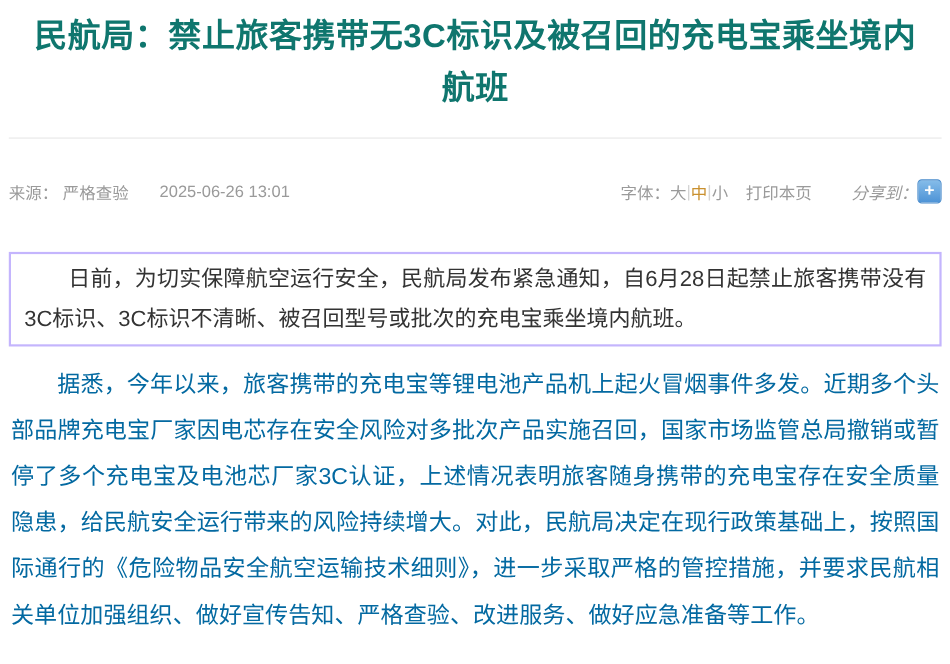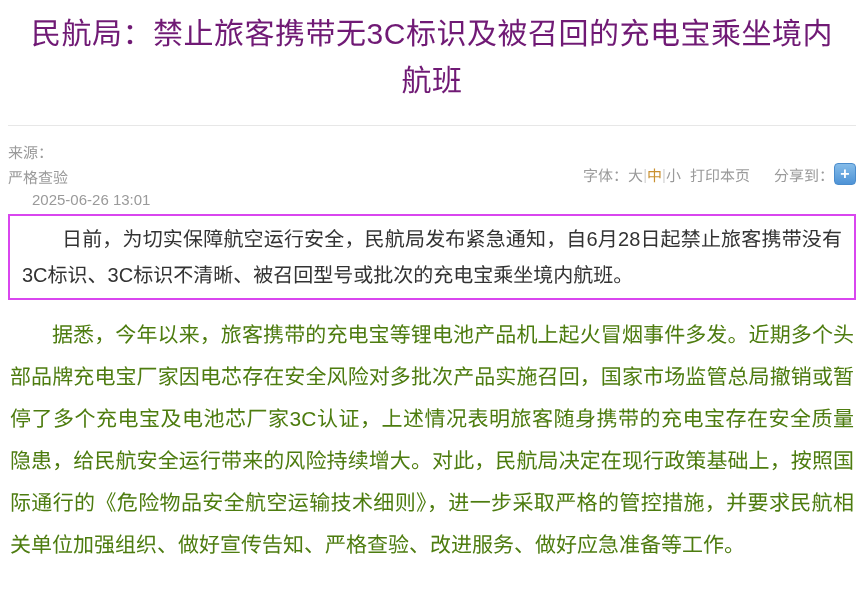--- a/index.html
+++ b/index.html
@@ -7,85 +7,85 @@
     width: 864px; height: 604px;
     background: #ffffff;
     font-family: "Liberation Sans", "DejaVu Sans", sans-serif;
     overflow: hidden;
   }
   .page { width: 864px; height: 604px; padding: 0 8px; }
 
   .title {
     padding: 10px 12px 0 12px;
     font-size: 30px;
-    font-weight: normal;
-    color: #701a75;
+    font-weight: bold;
+    color: #0f766e;
     text-align: center;
     line-height: 47px;
     letter-spacing: 0.5px;
   }
 
   .divider {
     border: none;
     border-top: 1px solid #e7e7e7;
     margin-top: 21px;
   }
 
   .meta-row {
     margin-top: 36px;
     display: flex;
     justify-content: space-between;
     align-items: center;
     font-size: 15px;
     color: #9a9a9a;
     height: 24px;
   }
-  .meta-left { display: flex; gap: 4px; flex-direction: column; }
+  .meta-left { display: flex; align-items: center; gap: 4px; }
   .meta-left .datetime { margin-left: 24px; }
   .meta-right { display: flex; align-items: center; gap: 0; }
   .font-opt { color: #9a9a9a; text-decoration: none; cursor: pointer; }
   .font-opt.active { color: #c9902f; }
   .sep { color: #d4d4d4; }
-  .print { color: #9a9a9a; text-decoration: none; cursor: pointer; margin-left: 9px; }
-  .share-label { margin-left: 24px; }
+  .print { color: #9a9a9a; text-decoration: none; cursor: pointer; margin-left: 16px; }
+  .share-label { margin-left: 36px; font-style: italic; }
   .share-btn {
     display: inline-flex;
     width: 22px; height: 22px;
     border-radius: 4px;
     background: linear-gradient(#85bce9, #4e93d6);
     border: 1px solid #4a8ccc;
     align-items: center;
     justify-content: center;
     cursor: pointer;
   }
   .share-btn .plus {
     color: #ffffff;
     font-size: 16px;
     font-weight: bold;
     line-height: 1;
     margin-top: -1px;
   }
 
   .highlight-box {
-    margin-top: 28px;
-    border: 2px solid #d946ef;
+    margin-top: 43px;
+    border: 2px solid #c4b5fd;
     padding: 5px 12px;
   }
   .highlight-box p {
     font-size: 20px;
     color: #333333;
     line-height: 36px;
     text-indent: 2em;
     text-align: justify;
   }
 
   .body-text {
     margin-top: 14px;
     font-size: 21px;
-    color: #4d7c0f;
+    color: #0369a1;
     line-height: 42px;
     text-indent: 2em;
     text-align: justify;
     padding: 0 2px;
   }
 </style>
 </head>
 <body>
 
 <div class="page">

